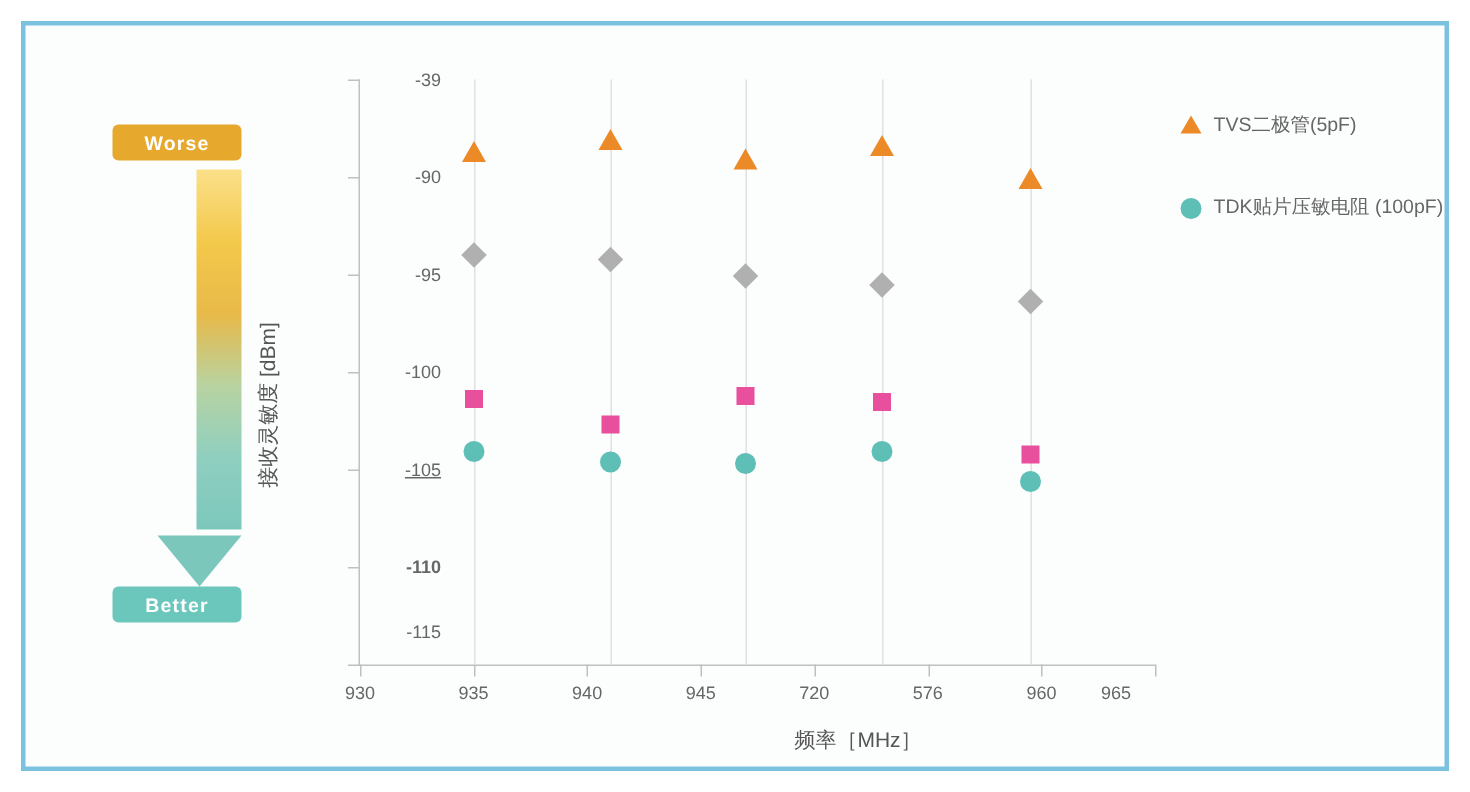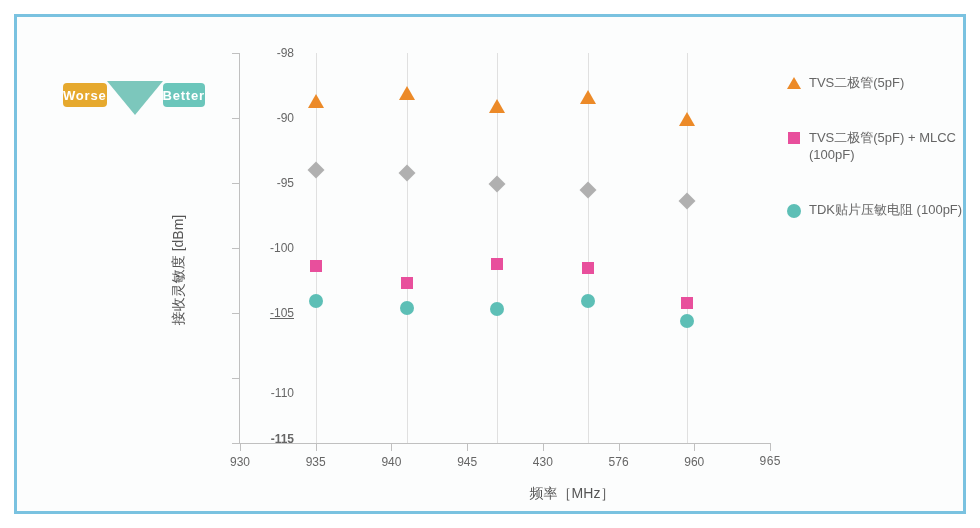--- a/index.html
+++ b/index.html
@@ -1,18 +1,18 @@
 <!DOCTYPE html>
 <html><head>
 <meta charset="utf-8">
 <style>
 html,body{margin:0;padding:0;width:980px;height:528px;font-family:"Microsoft YaHei","Hiragino Sans GB",Arial,sans-serif;background:#fff}
 .frame{box-sizing:border-box;width:980px;height:528px;padding:14px}
 .inner{box-sizing:border-box;width:100%;height:100%;border:3px solid #7ac2e0;background:#fcfdfd;position:relative}
-.arrow-box{position:absolute;left:46px;top:66px;width:98px;display:flex;flex-direction:row;align-items:flex-start}
+.arrow-box{position:absolute;left:46px;top:66px;width:98px;display:flex;flex-direction:column;align-items:flex-end}
 .pill{width:86px;height:24px;border-radius:4px;display:flex;align-items:center;justify-content:center;font-size:13px;font-weight:bold;color:#fff;letter-spacing:.8px}
 .pill.worse{background:#e6a92e}
 .pill.better{background:#6bc6bb}
 .arrow-shaft{width:30px;height:240px;margin:6px 0;background:linear-gradient(to bottom,#fbe08a 0%,#f3c94b 20%,#e8b948 40%,#b8d3a1 60%,#8fcfc0 80%,#7cc7bc 100%);position:relative}
 .arrow-head{width:0;height:0;border-left:28px solid transparent;border-right:28px solid transparent;border-top:34px solid #7cc7bc;margin-top:-2px}
 .chart{position:absolute;left:160px;top:18px;width:790px;height:470px}
 .ylab{position:absolute;left:2px;top:50%;transform:translate(-50%,-50%) rotate(-90deg);transform-origin:center;font-size:14px;color:#555;white-space:nowrap}
 .xlab{position:absolute;left:50%;bottom:2px;transform:translateX(-50%);font-size:14px;color:#555}
 .plot{position:absolute;left:62px;top:18px;width:530px;height:390px;border-left:1px solid #c0c0c0;border-bottom:1px solid #c0c0c0}
 .ytick{position:absolute;left:-8px;width:8px;border-top:1px solid #c0c0c0}
@@ -42,49 +42,49 @@
     <div class="arrow-shaft"></div>
     <div class="arrow-head"></div>
     <div class="pill better">Better</div>
   </div>
 
   <div class="chart">
     <div class="ylab">接收灵敏度 [dBm]</div>
     <div class="xlab">频率［MHz］</div>
     <div class="plot" id="plot">
           <div class="ytick" style="top: 0px;"></div>
-          <div class="ytlabel" style="top: 0px;">-98</div>
+          <div class="ytlabel" style="top: 0px;">-39</div>
           <div class="ytick" style="top: 65px;"></div>
           <div class="ytlabel" style="top: 65px;">-90</div>
           <div class="ytick" style="top: 130px;"></div>
           <div class="ytlabel" style="top: 130px;">-95</div>
           <div class="ytick" style="top: 195px;"></div>
           <div class="ytlabel" style="top: 195px;">-100</div>
           <div class="ytick" style="top: 260px;"></div>
           <div class="ytlabel" style="top: 260px; text-decoration: underline;">-105</div>
           <div class="ytick" style="top: 325px;"></div>
-          <div class="ytlabel" style="top: 340px;">-110</div>
+          <div class="ytlabel" style="top: 325px; font-weight: bold;">-110</div>
           <div class="ytick" style="top: 390px;"></div>
-          <div class="ytlabel" style="top: 386px; font-weight: bold;">-115</div>
+          <div class="ytlabel" style="top: 368px;">-115</div>
           <div class="xtick" style="left: 0px;"></div>
           <div class="xtlabel" style="left: 0px;">930</div>
           <div class="xtick" style="left: 75.7143px;"></div>
           <div class="xtlabel" style="left: 75.7143px; margin-top: 32px;">935</div>
           <div class="xtick" style="left: 151.429px;"></div>
           <div class="xtlabel" style="left: 151.429px;">940</div>
           <div class="xtick" style="left: 227.143px;"></div>
           <div class="xtlabel" style="left: 227.143px;">945</div>
           <div class="xtick" style="left: 302.857px;"></div>
-          <div class="xtlabel" style="left: 302.857px;">430</div>
+          <div class="xtlabel" style="left: 302.857px;">720</div>
           <div class="xtick" style="left: 378.571px;"></div>
           <div class="xtlabel" style="left: 378.571px;">576</div>
           <div class="xtick" style="left: 454.286px;"></div>
           <div class="xtlabel" style="left: 454.286px;">960</div>
           <div class="xtick" style="left: 530px;"></div>
-          <div class="xtlabel" style="left: 530px; font-family: Liberation Mono, monospace;">965</div>
+          <div class="xtlabel" style="left: 504px;">965</div>
           <div class="vgrid" style="left: 75.7143px;"></div>
           <div class="vgrid" style="left: 166.571px;"></div>
           <div class="vgrid" style="left: 257.429px;"></div>
           <div class="vgrid" style="left: 348.286px;"></div>
           <div class="vgrid" style="left: 446.714px;"></div>
           <div class="pt tri" style="left: 75.7143px; top: 48.1px;"></div>
           <div class="pt tri" style="left: 166.571px; top: 40.3px;"></div>
           <div class="pt tri" style="left: 257.429px; top: 53.3px;"></div>
           <div class="pt tri" style="left: 348.286px; top: 44.2px;"></div>
           <div class="pt tri" style="left: 446.714px; top: 66.3px;"></div>
@@ -104,26 +104,20 @@
           <div class="pt cir" style="left: 348.286px; top: 248.3px;"></div>
           <div class="pt cir" style="left: 446.714px; top: 267.8px;"></div>
         </div>
     <div class="legend">
       <div class="li">
             <div class="lmark">
               <div class="tri"></div>
             </div>
             <span>TVS二极管(5pF)</span>
           </div>
-      <div class="li">
-            <div class="lmark">
-              <div class="sq"></div>
-            </div>
-            <span>TVS二极管(5pF) + MLCC (100pF)</span>
-          </div>
       <div class="li" style="margin-bottom:0">
             <div class="lmark">
               <div class="cir"></div>
             </div>
             <span>TDK贴片压敏电阻 (100pF)</span>
           </div>
     </div>
   </div>
 
 </div>

